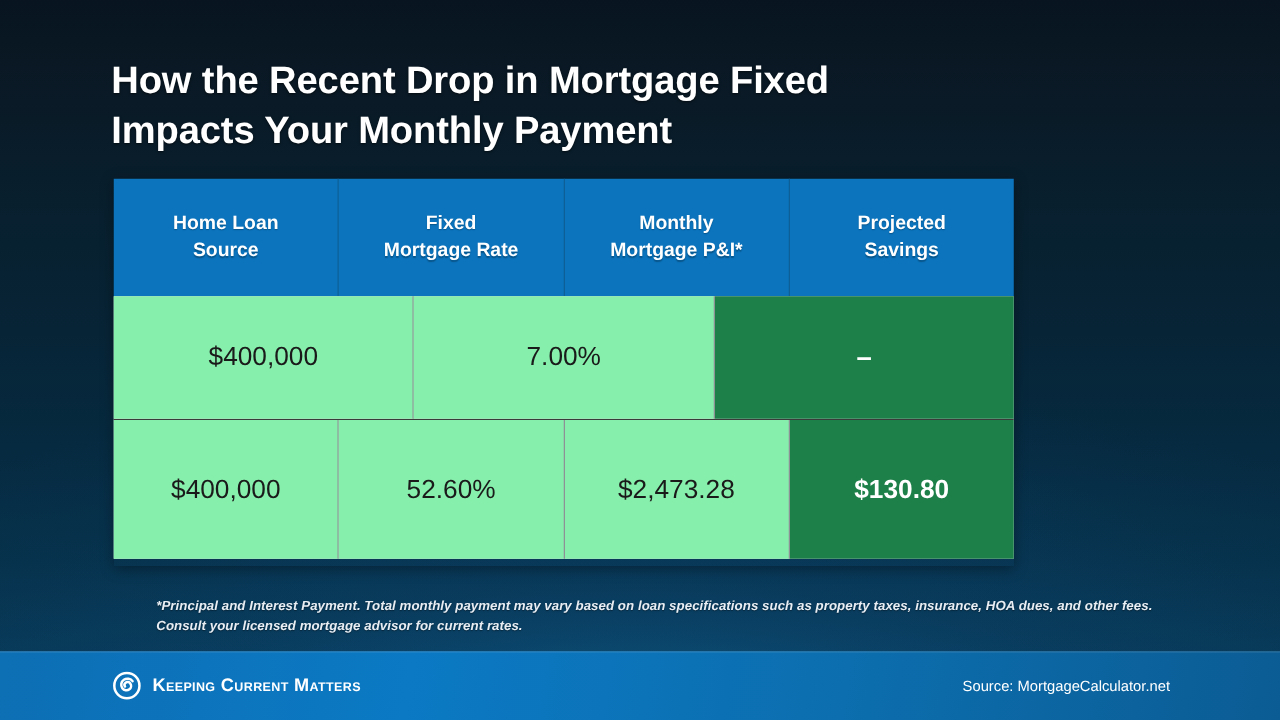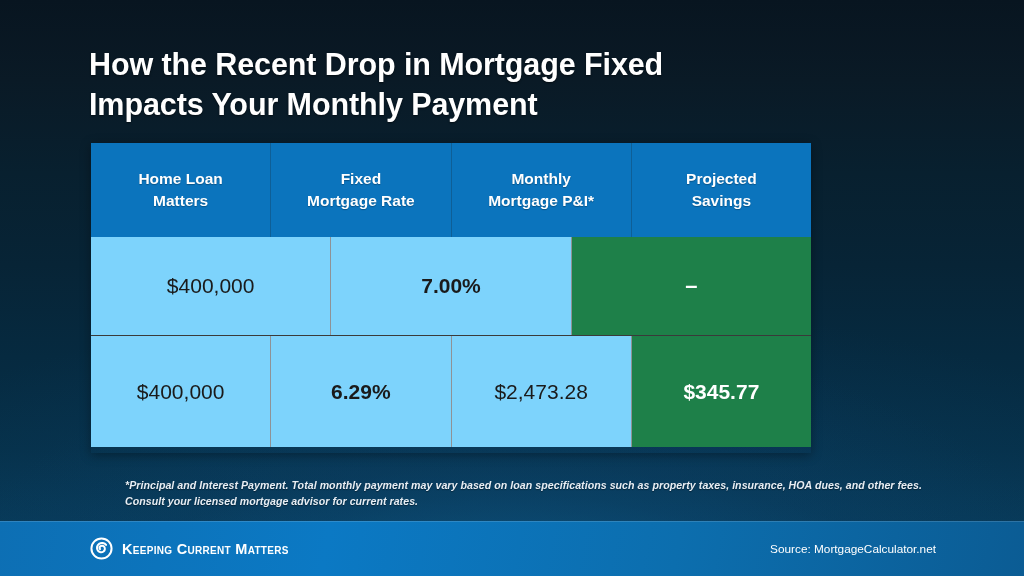--- a/index.html
+++ b/index.html
@@ -106,24 +106,24 @@
   .trow.row1 { border-bottom:1px solid #3a3a3a; }
 
   .td {
     flex:1 1 0;
     display:flex;
     align-items:center;
     justify-content:center;
     font-size:21px;
     color:#1a1a1a;
     border-right:1px solid #8e9296;
-    background:#7dd3fc;
+    background:#86efac;
   }
   .td:last-child { border-right:none; }
-  .td.bold { font-weight:bold; }
+  .td.bold { font-weight:normal; }
 
   .td.savings {
     background:#1e8049;
     color:#ffffff;
     font-weight:bold;
     border-right:none;
   }
   .td.savings.empty { font-weight:bold; font-size:22px; }
 
   
@@ -201,21 +201,21 @@
   <h1 class="headline">
     <span class="l1">How the Recent Drop in Mortgage Fixed</span>
     <span class="l2">Impacts Your Monthly Payment</span>
   </h1>
 
   <div class="table">
 
     <div class="thead">
       <div class="th">
         <span class="ln">Home Loan</span>
-        <span class="ln">Matters</span>
+        <span class="ln">Source</span>
       </div>
       <div class="th">
         <span class="ln">Fixed</span>
         <span class="ln">Mortgage Rate</span>
       </div>
       <div class="th">
         <span class="ln">Monthly</span>
         <span class="ln">Mortgage P&amp;I*</span>
       </div>
       <div class="th">
@@ -225,23 +225,23 @@
     </div>
 
     <div class="trow row1">
       <div class="td">$400,000</div>
       <div class="td bold">7.00%</div>
       <div class="td savings empty">–</div>
     </div>
 
     <div class="trow row2">
       <div class="td">$400,000</div>
-      <div class="td bold">6.29%</div>
+      <div class="td bold">52.60%</div>
       <div class="td">$2,473.28</div>
-      <div class="td savings">$345.77</div>
+      <div class="td savings">$130.80</div>
     </div>
 
   </div>
 
   <div class="footnote">
     <span class="fl">*Principal and Interest Payment. Total monthly payment may vary based on loan specifications such as property taxes, insurance, HOA dues, and other fees.</span>
     <span class="fl">Consult your licensed mortgage advisor for current rates.</span>
   </div>
 
   <div class="footer">

